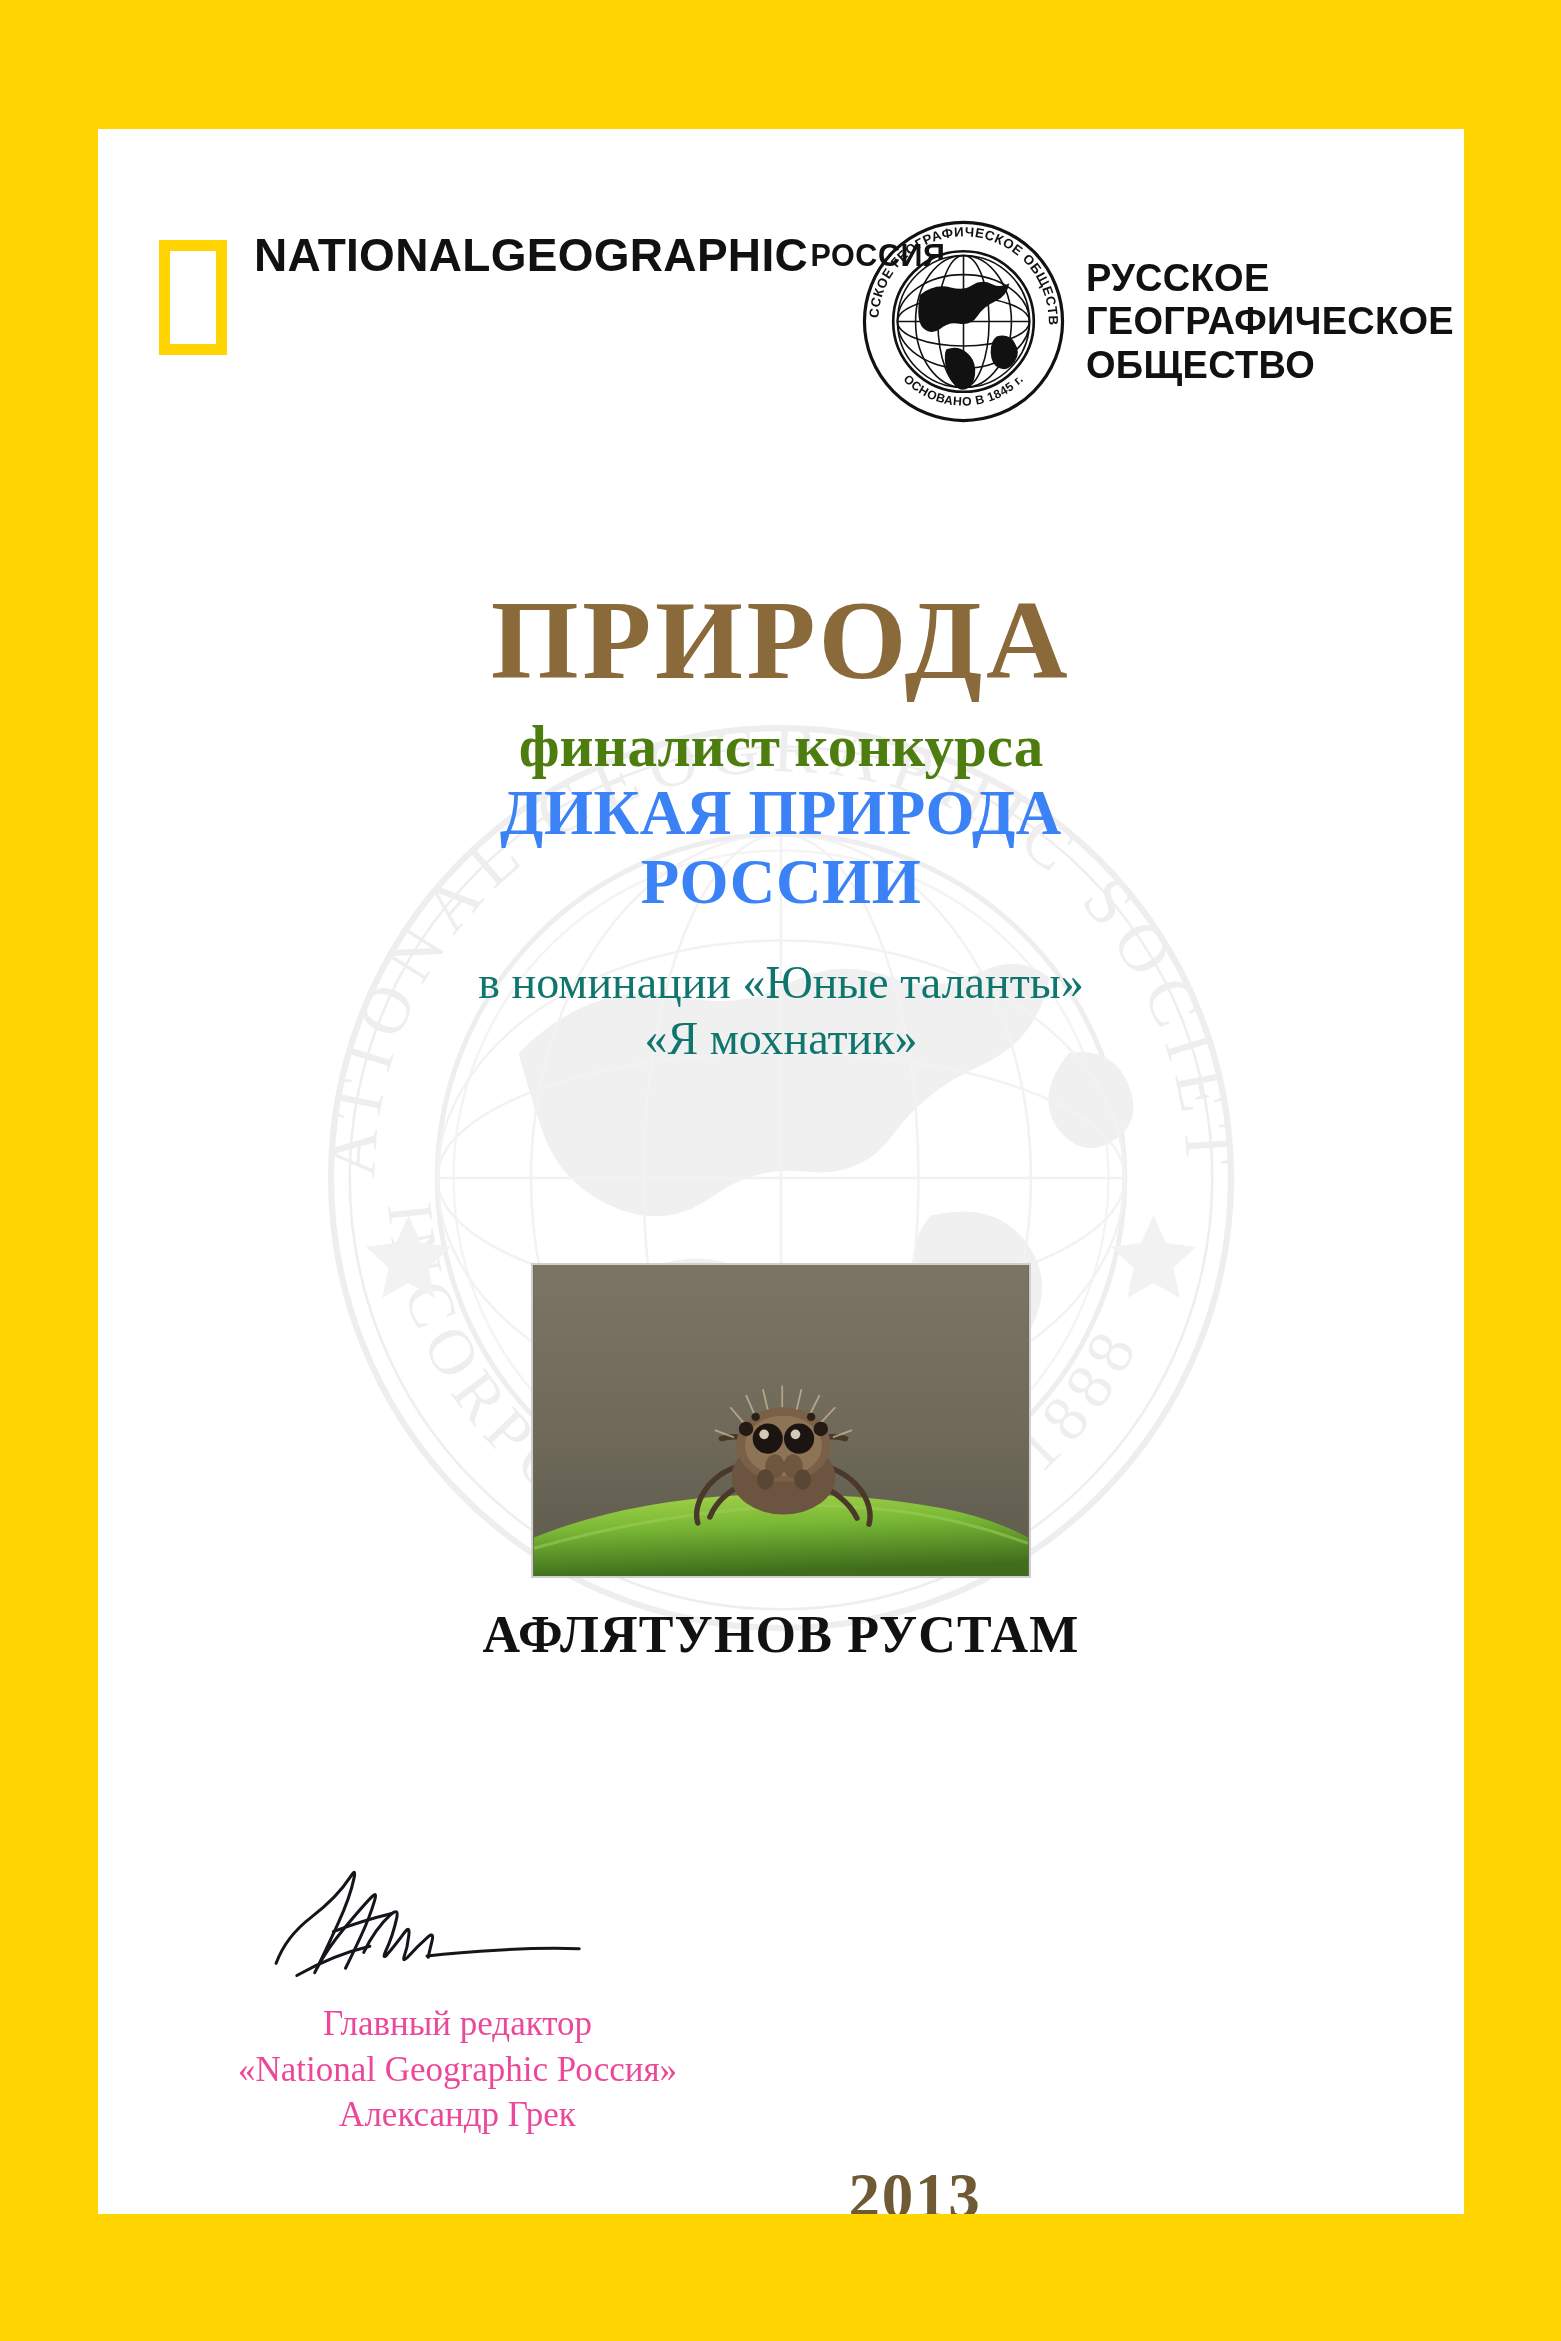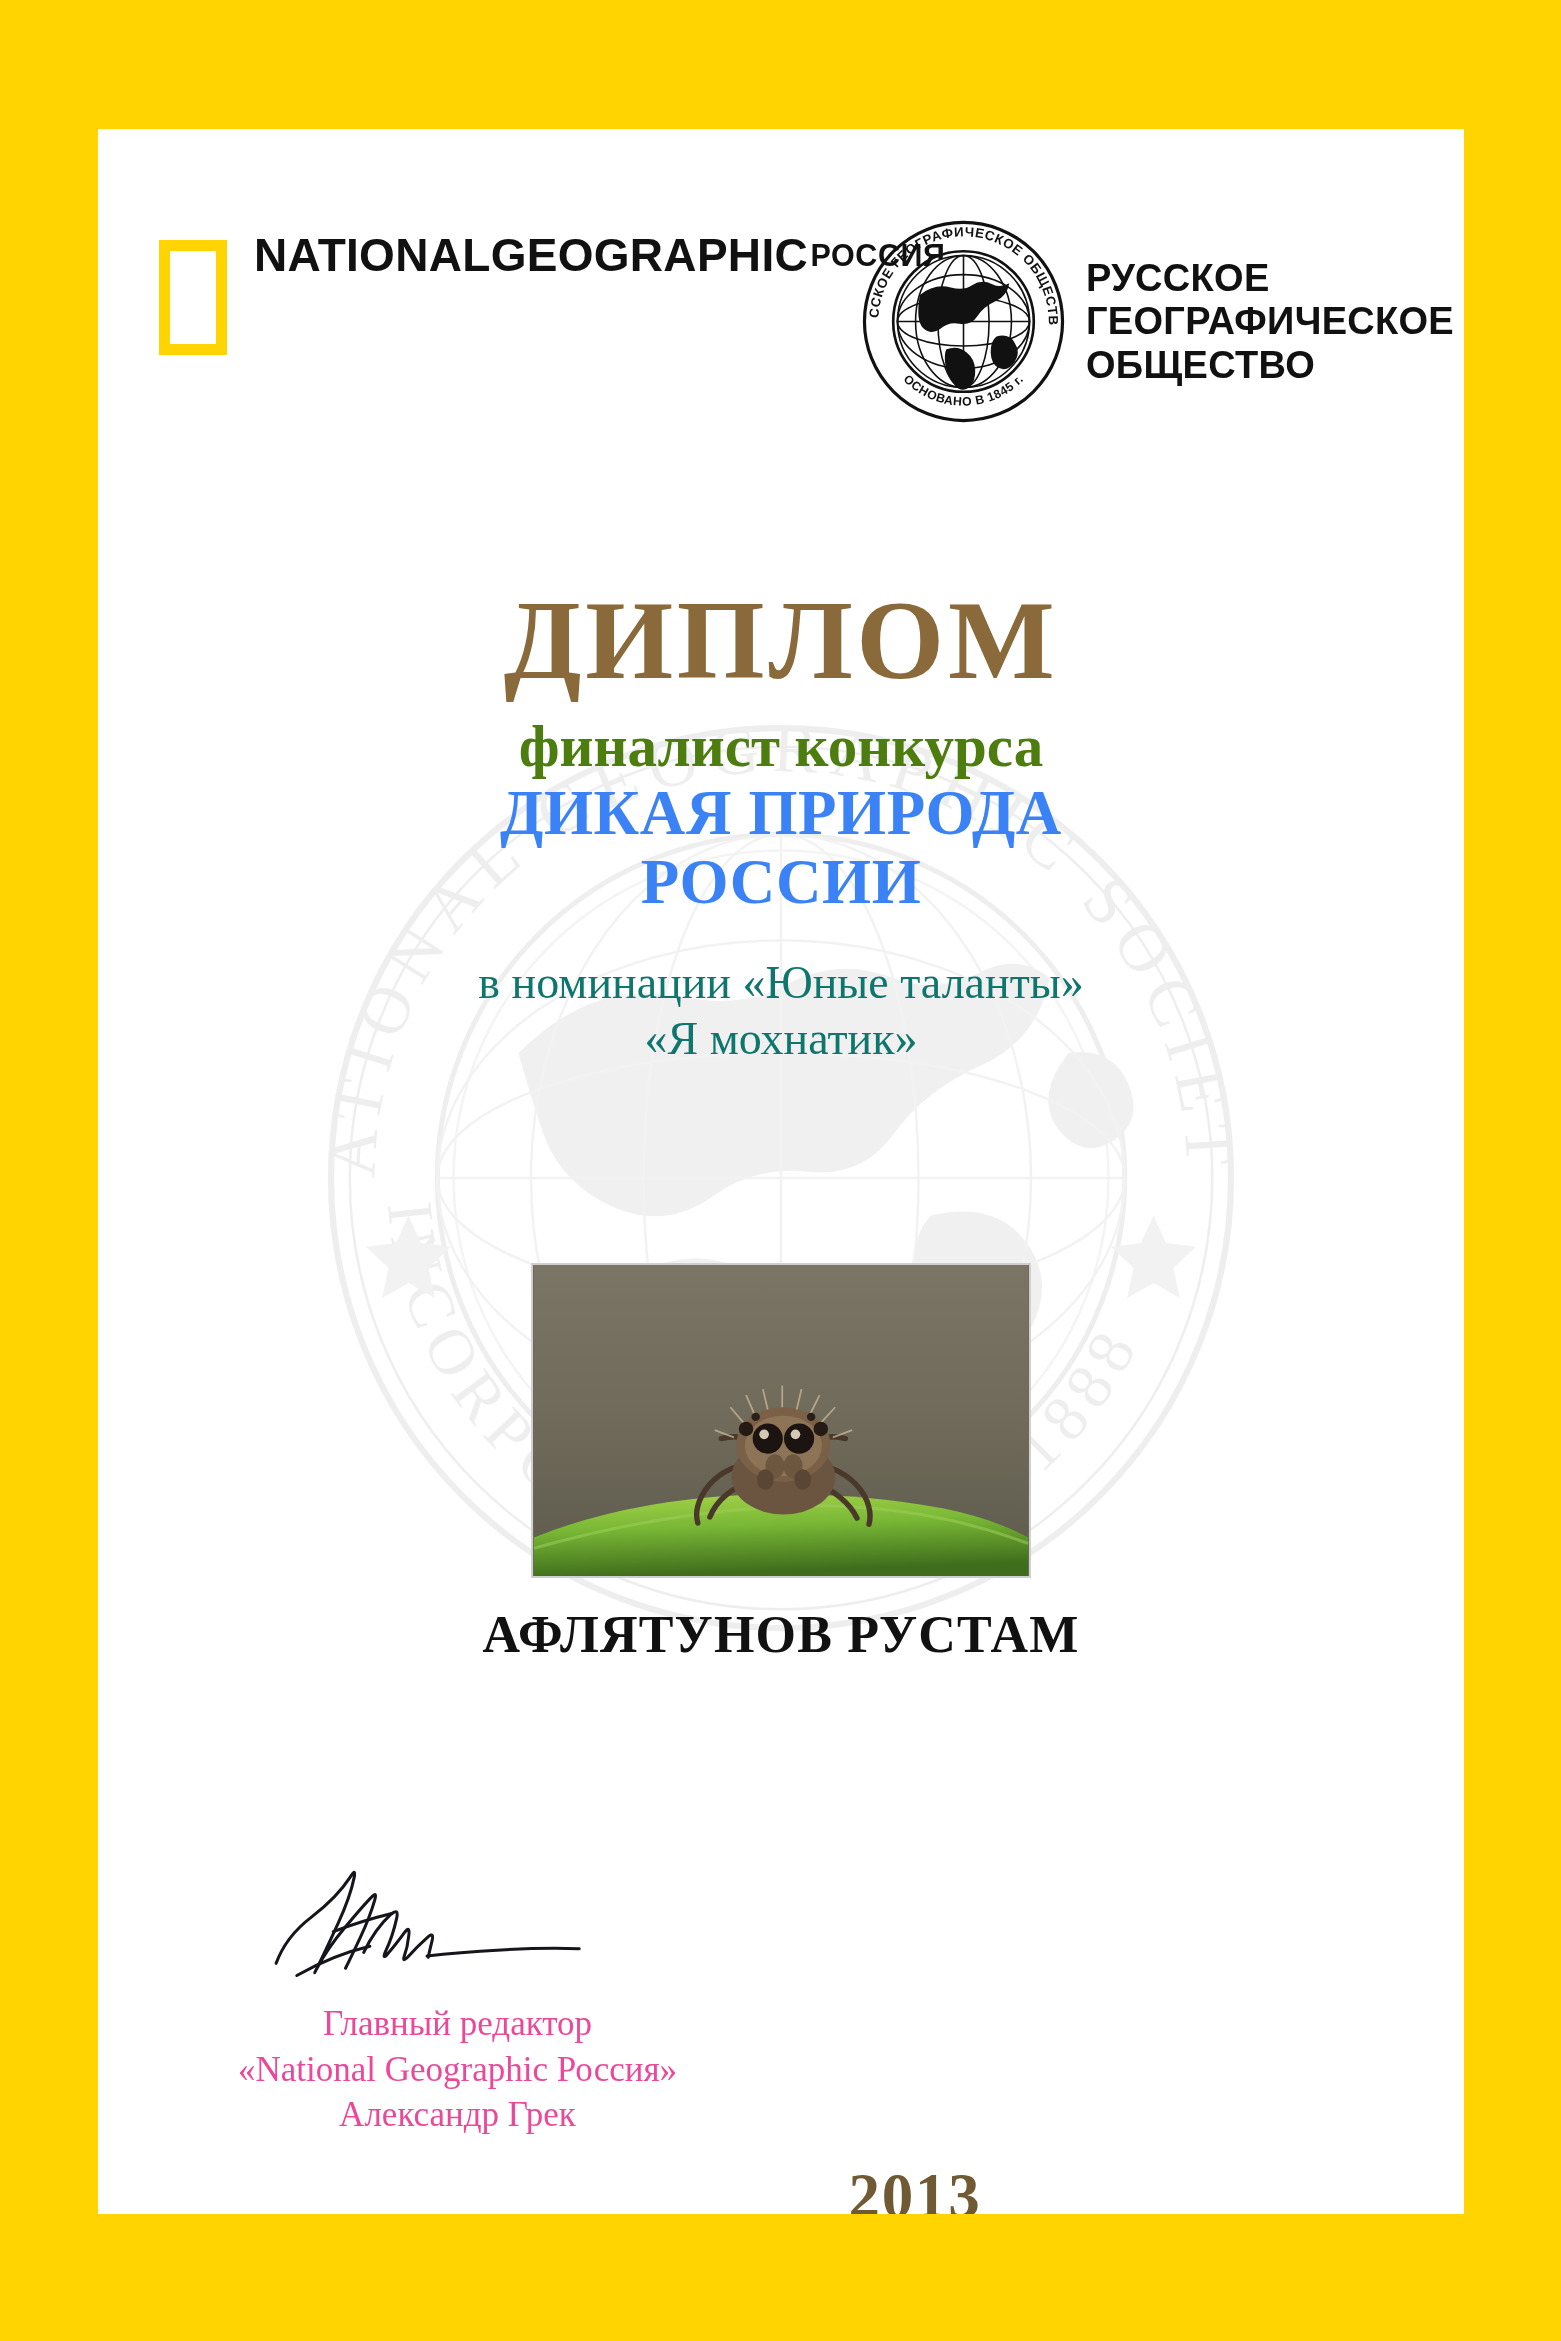--- a/index.html
+++ b/index.html
@@ -319,21 +319,21 @@
       </div>
       <div class="rgs-text">
         <div>РУССКОЕ</div>
         <div>ГЕОГРАФИЧЕСКОЕ</div>
         <div>ОБЩЕСТВО</div>
       </div>
     </div>
   </div>
 
   <div class="body-block">
-    <div class="title">ДИПЛОМ</div>
+    <div class="title">ПРИРОДА</div>
     <div class="subtitle1">финалист конкурса</div>
     <div class="subtitle2">ДИКАЯ ПРИРОДА</div>
     <div class="subtitle2">РОССИИ</div>
     <div class="nomination">
       <div>в номинации «Юные таланты»</div>
       <div>«Я мохнатик»</div>
     </div>
   </div>
 
   <div class="photo-wrap">

